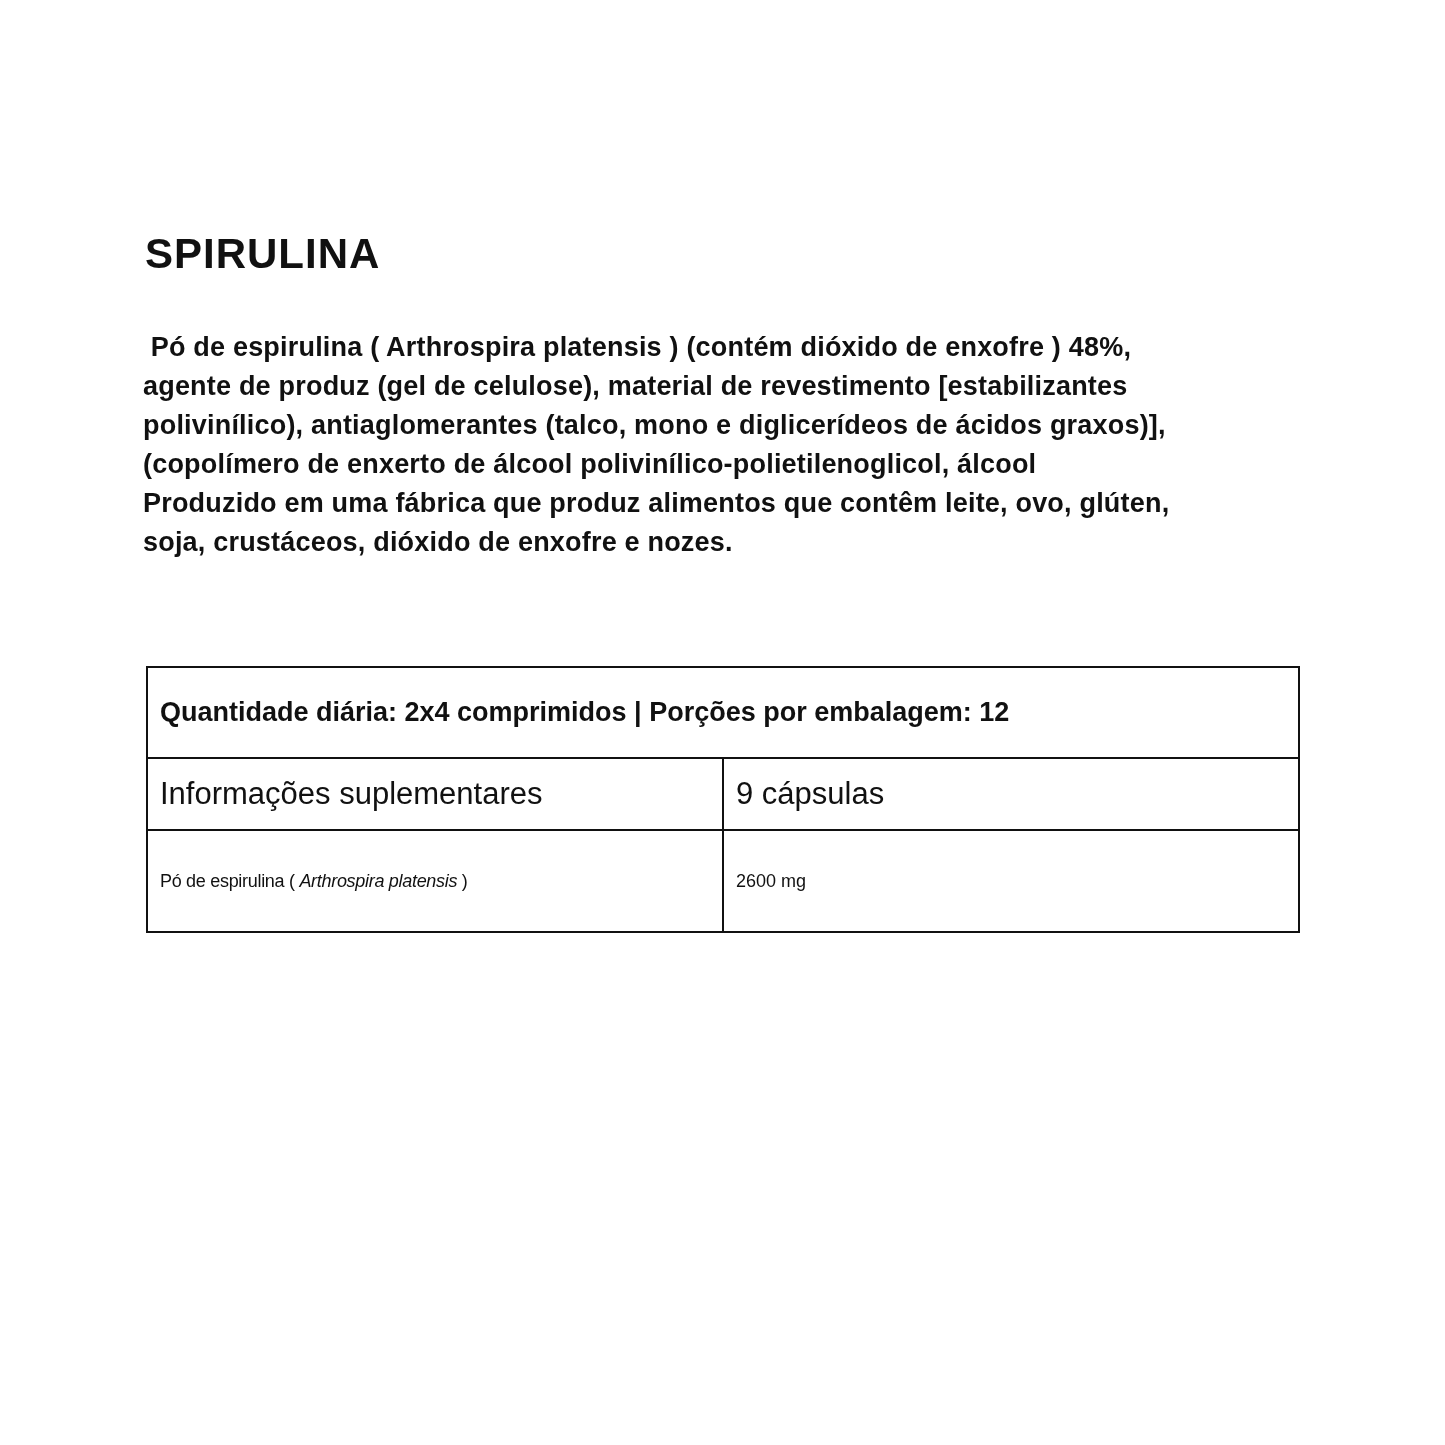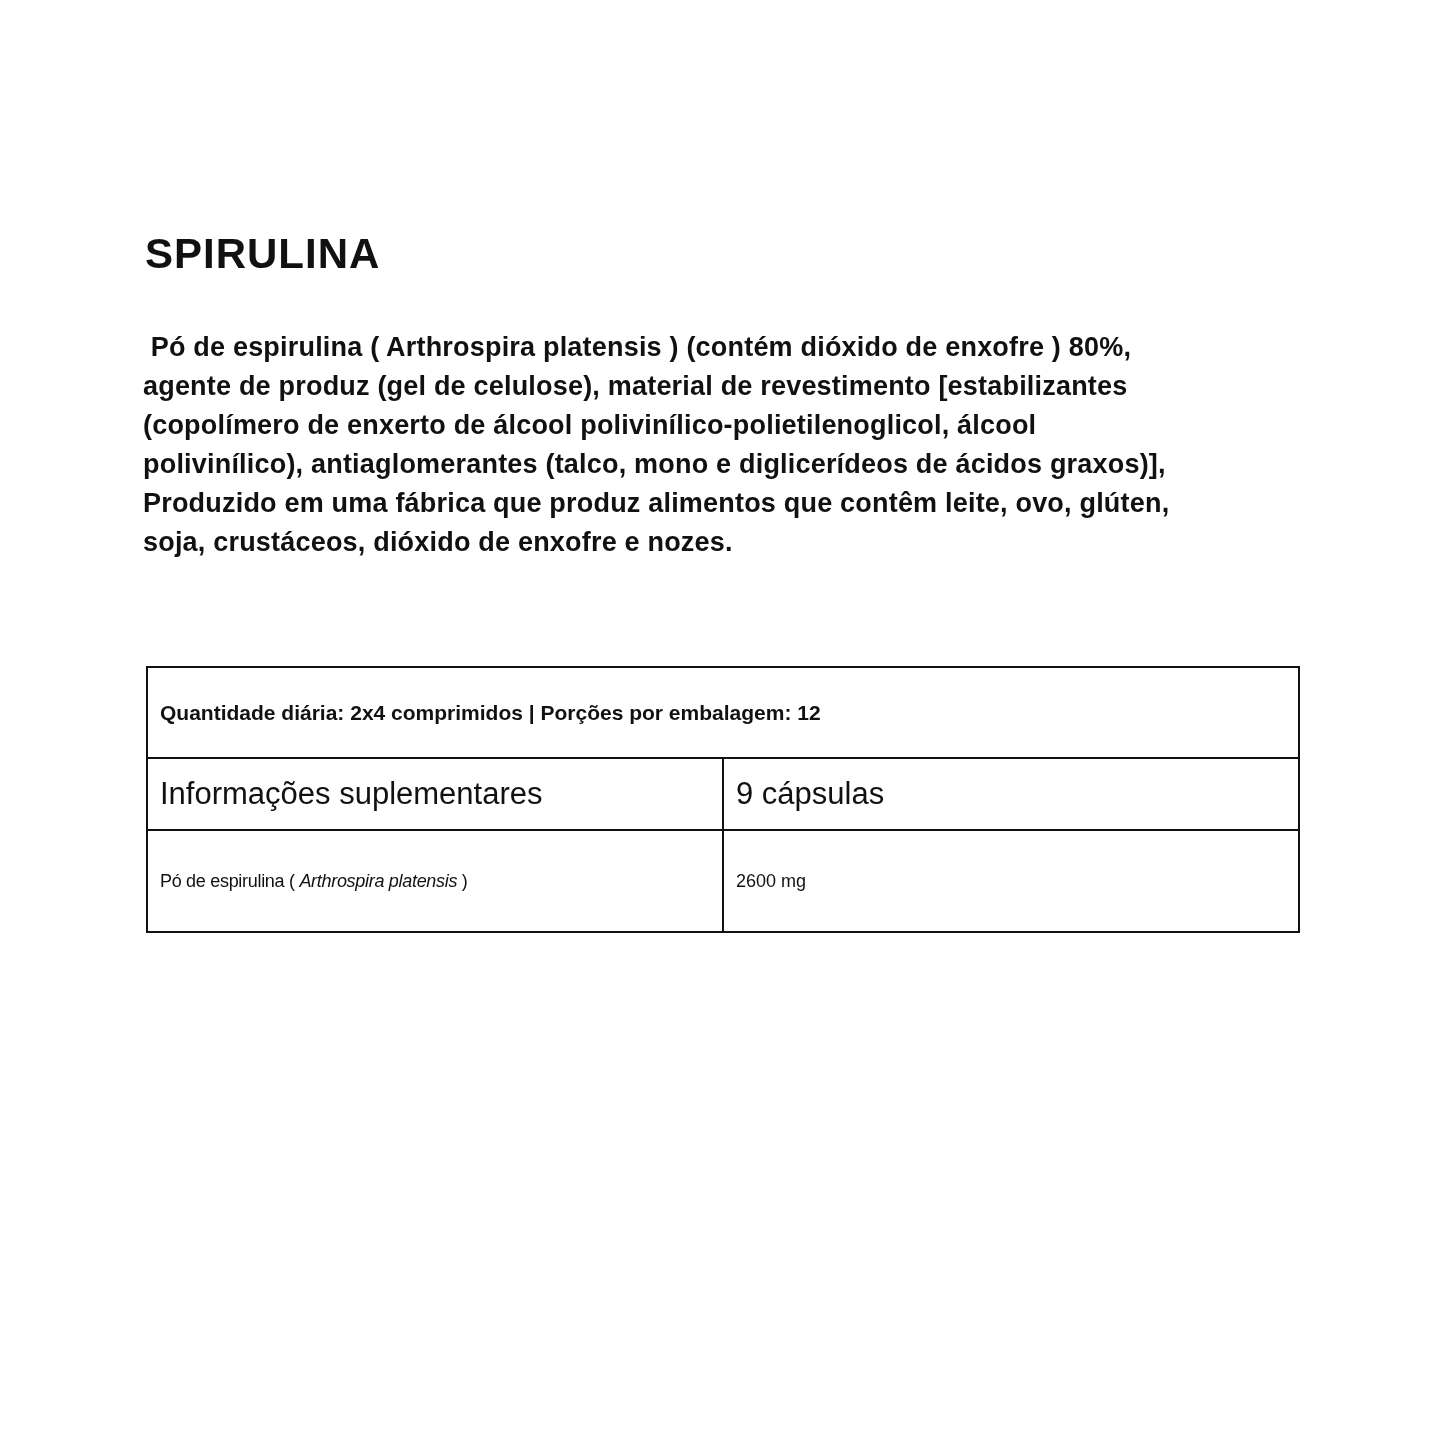--- a/index.html
+++ b/index.html
@@ -41,21 +41,21 @@
     table-layout: fixed;
   }
   table.facts col { width: 50%; }
   table.facts td {
     border: 2.5px solid #111111;
     padding: 0 12px;
     vertical-align: middle;
   }
   tr.serving-row td {
     height: 89px;
-    font-size: 21px;
+    font-size: 27px;
     font-weight: 700;
   }
   tr.header-row td {
     height: 70px;
     font-size: 31px;
     font-weight: 400;
   }
   tr.data-row td {
     height: 100px;
     font-size: 18px;
@@ -66,24 +66,24 @@
   .latin { font-style: italic; }
 </style>
 </head>
 <body>
 
 <div class="page">
 
   <h1 class="title">SPIRULINA</h1>
 
   <div class="ingredients">
-    <div class="line"> Pó de espirulina ( Arthrospira platensis ) (contém dióxido de enxofre ) 80%,</div>
+    <div class="line"> Pó de espirulina ( Arthrospira platensis ) (contém dióxido de enxofre ) 48%,</div>
     <div class="line">agente de produz (gel de celulose), material de revestimento [estabilizantes</div>
+    <div class="line">polivinílico), antiaglomerantes (talco, mono e diglicerídeos de ácidos graxos)],</div>
     <div class="line">(copolímero de enxerto de álcool polivinílico-polietilenoglicol, álcool</div>
-    <div class="line">polivinílico), antiaglomerantes (talco, mono e diglicerídeos de ácidos graxos)],</div>
     <div class="line">Produzido em uma fábrica que produz alimentos que contêm leite, ovo, glúten,</div>
     <div class="line">soja, crustáceos, dióxido de enxofre e nozes.</div>
   </div>
 
   <table class="facts">
     <colgroup>
         <col>
         <col>
       </colgroup>
     <tbody>

